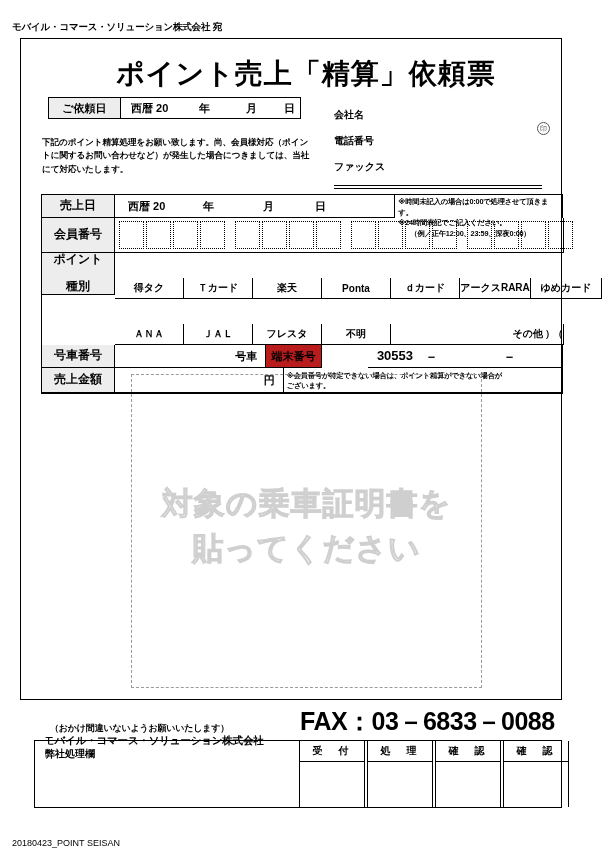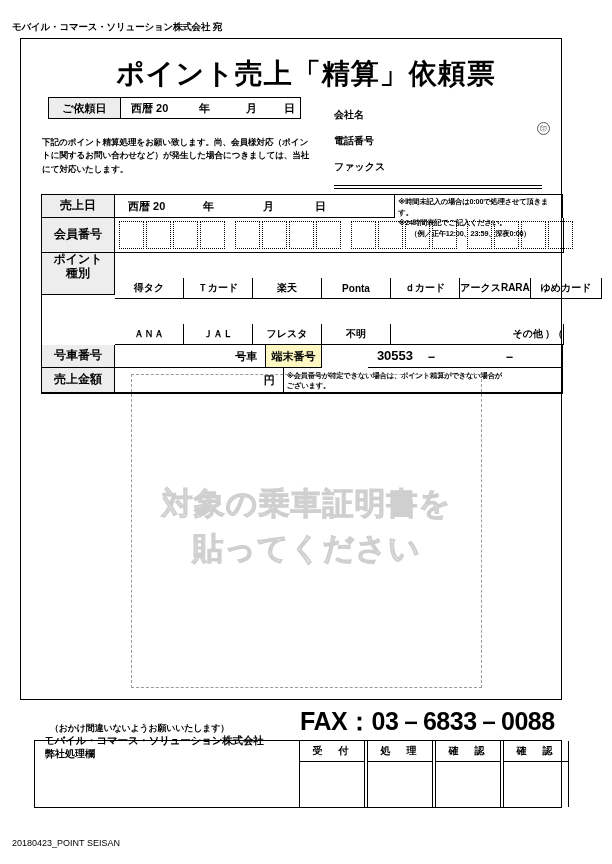--- a/index.html
+++ b/index.html
@@ -218,21 +218,21 @@
     min-width: 73px;
     background: #ededed;
     border-right: 1.1px solid #000;
     border-bottom: 1.1px solid #000;
     box-sizing: border-box;
     font-size: 12px;
     font-weight: bold;
     display: flex;
     flex-direction: column;
     align-items: center;
-    justify-content: flex-start;
+    justify-content: space-between;
     line-height: 1.15;
     height: 42px;
   }
   .pt-stack { display: flex; flex-direction: column; }
   .pt-rowline { display: flex; height: 21px; margin-top: 25px; }
   .pt-cell {
     border-bottom: 1.1px solid #000;
     border-right: 1.1px solid #000;
     box-sizing: border-box;
     font-size: 10px;
@@ -267,21 +267,21 @@
     width: 169px;
     position: relative;
   }
   .cell-veh .veh-unit {
     position: absolute;
     right: 8px;
     top: 4px;
   }
   .mt-sublabel {
     width: 62px;
-    background: #fef9c3;
+    background: #b91c1c;
     border-right: 1.1px solid #000;
     border-bottom: 1.1px solid #000;
     box-sizing: border-box;
     font-size: 11px;
     font-weight: bold;
     display: flex;
     align-items: center;
     justify-content: center;
   }
   .cell-term {

